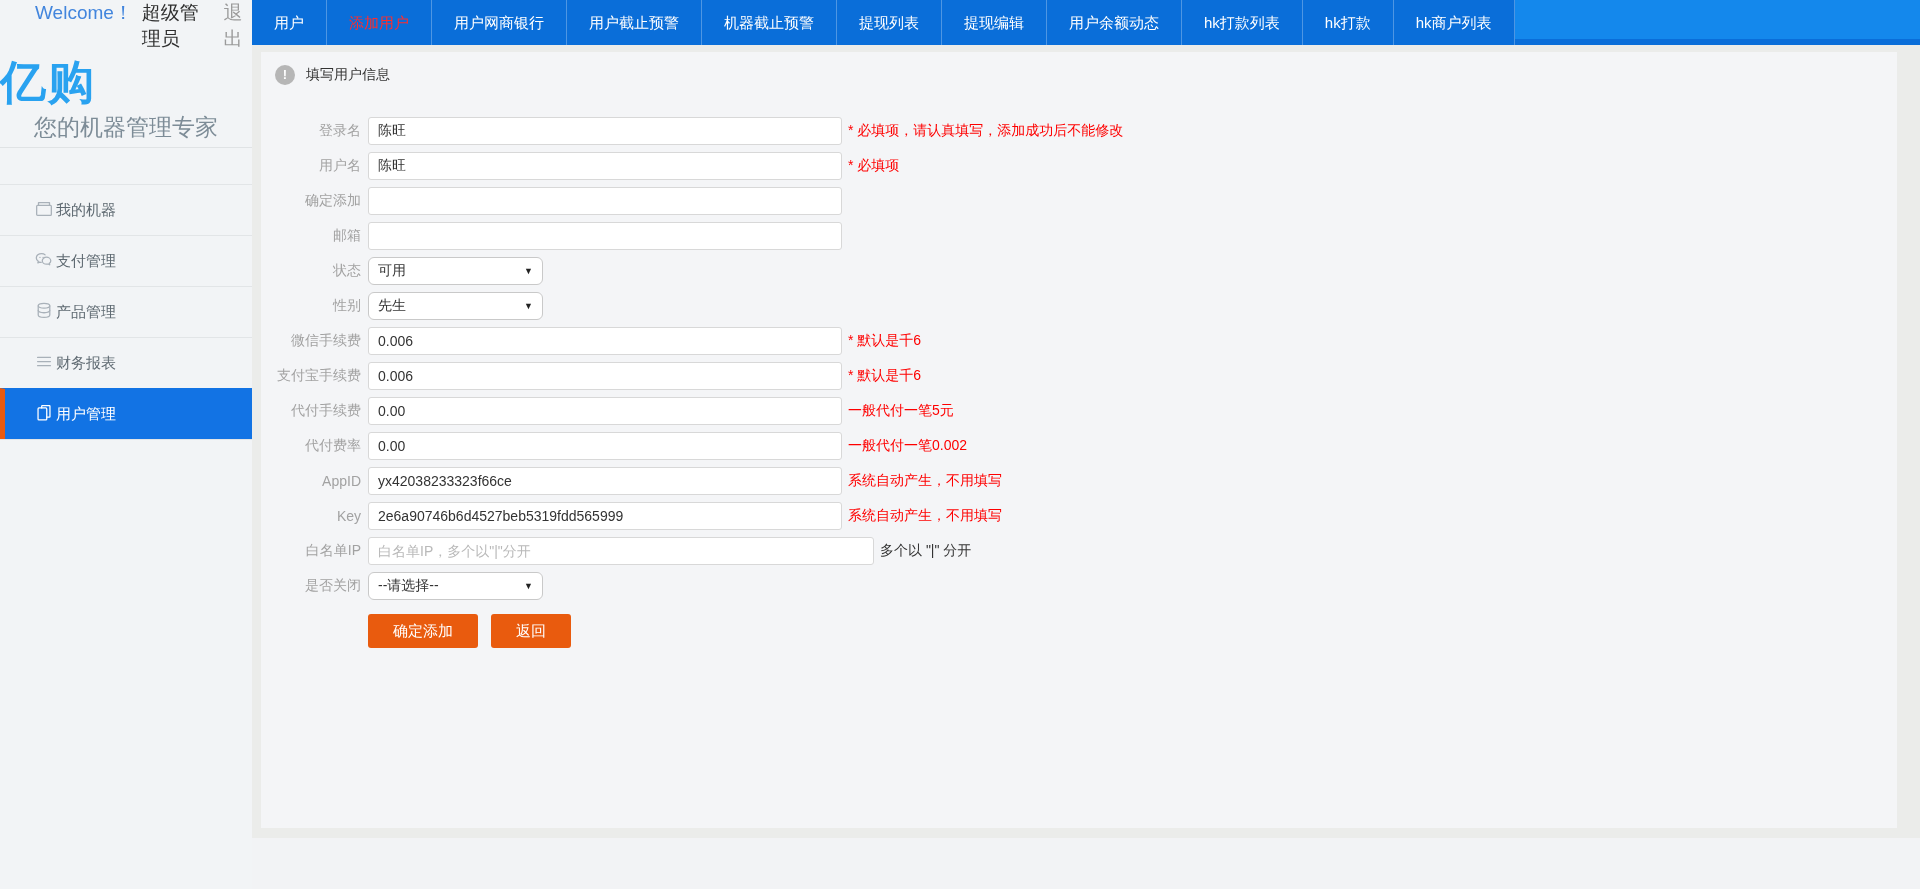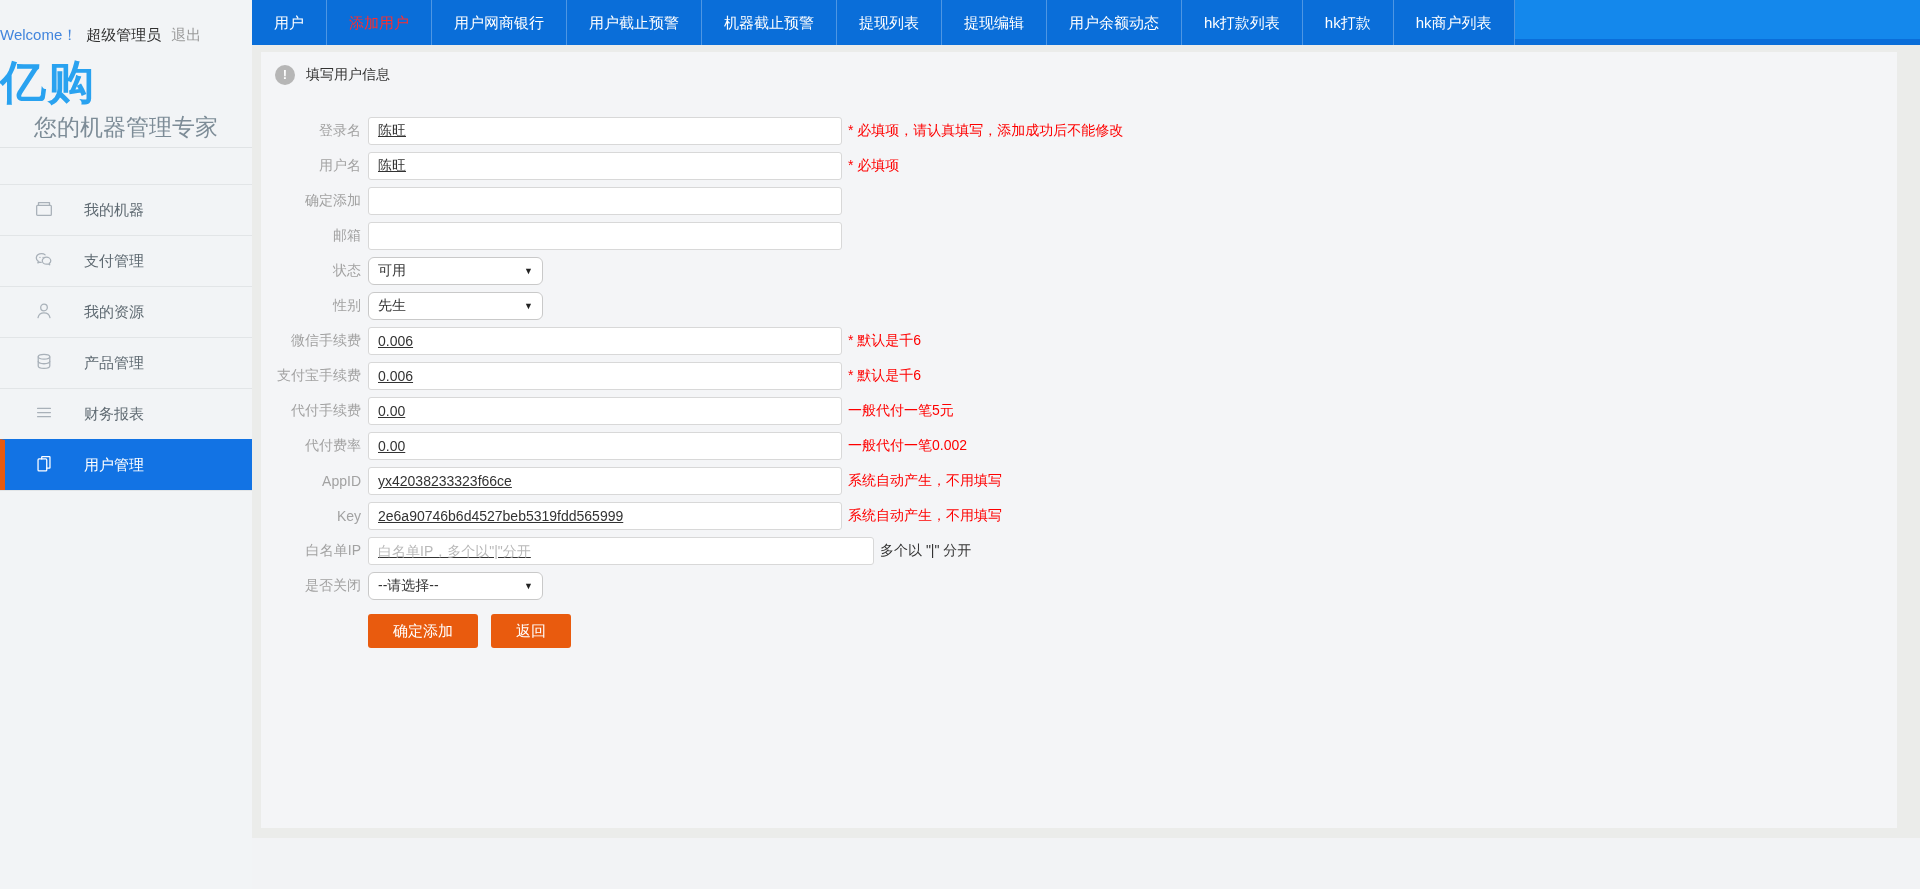--- a/index.html
+++ b/index.html
@@ -7,30 +7,30 @@
   body {
     width:1920px; height:889px; overflow:hidden;
     background:#f2f3f5;
     font-family:"Liberation Sans","DejaVu Sans",sans-serif;
     -webkit-font-smoothing:antialiased;
   }
   .app { display:flex; width:1920px; height:889px; }
 
   
   .sidebar { flex:0 0 252px; width:252px; background:#f2f4f6; }
-  .welcome-row { height:45px; display:flex; align-items:flex-end; font-size:15px; }
+  .welcome-row { height:45px; display:flex; align-items:flex-start; padding-left:35px; font-size:19px; }
   .welcome { color:var(--welcome-blue,#4285dd); }
   .admin { color:#2f2f2f; margin-left:9px; }
   .logout { color:#9a9a9a; margin-left:10px; cursor:pointer; }
   .logo { margin-top:10px; font-size:46px; line-height:54px; font-weight:bold;
           color:var(--logo-blue,#29a2f0); letter-spacing:2px; }
   .slogan { text-align:center; font-size:23px; line-height:30px; color:#7d8c97; margin-top:3px; }
   .side-divider { border-top:1px solid #e0e3e5; margin-top:5px; }
   .menu { margin-top:36px; border-bottom:1px solid #e2e5e7; }
-  .menu-item { height:51px; display:flex; align-items:center; gap:29px; padding-left:33px;
+  .menu-item { height:51px; display:flex; align-items:center; gap:1px; padding-left:33px;
                border-top:1px solid #e2e5e7; font-size:15px; color:#5f6a72; cursor:pointer; }
   .menu-item svg { width:22px; height:22px; color:#a9b1b9; stroke:currentColor; fill:none;
                    stroke-width:1.4; stroke-linecap:round; stroke-linejoin:round; }
   .menu-item.active { background:var(--menu-active-blue,#1273e4); color:#fff;
                       border-left:5px solid var(--menu-active-orange,#e85a10);
                       padding-left:28px; border-top-color:var(--menu-active-blue,#1273e4); }
   .menu-item.active svg { color:#fff; }
 
   
   .main { flex:1; display:flex; flex-direction:column; min-width:0; }
@@ -47,21 +47,21 @@
   .panel-header { display:flex; align-items:center; gap:11px; padding:13px 0 0 14px; }
   .info-icon { width:20px; height:20px; border-radius:50%; background:#b6b6b6; color:#fff;
                font-size:13px; font-weight:bold; text-align:center; line-height:20px; flex:0 0 20px; }
   .panel-title { font-size:14px; color:#333; }
 
   .form { margin-top:32px; }
   .form-row { display:flex; align-items:center; margin-bottom:7px; height:28px; }
   .f-label { flex:0 0 100px; width:100px; text-align:right; color:#a2a2a2; font-size:14px; margin-right:7px; }
   .f-input { width:474px; height:28px; border:1px solid #d8d8d8; border-radius:3px;
              padding:0 9px; font-size:14px; color:#333; background:#fff; outline:none;
-             font-family:"Liberation Sans","DejaVu Sans",sans-serif;text-decoration:underline; }
+             font-family:"Liberation Sans","DejaVu Sans",sans-serif; }
   .f-input.wide { width:506px; }
   .f-input::placeholder { color:#b9b9b9; }
   .select { width:175px; height:28px; border:1px solid #c9c9c9; border-radius:6px; background:#fff;
             display:flex; align-items:center; justify-content:space-between; padding:0 9px;
             font-size:14px; color:#333; cursor:pointer; }
   .select .arrow { font-size:9px; color:#222; }
   .hint { margin-left:6px; font-size:14px; white-space:nowrap; }
   .hint.red { color:var(--hint-red,#fe0000); }
   .hint.dark { color:#333; }
   .btn-row { margin-left:107px; margin-top:14px; display:flex; gap:13px; }
@@ -92,27 +92,20 @@
           <span>我的机器</span>
         </div>
         <div class="menu-item">
           <span><svg viewBox="0 0 24 24">
               <path d="M13.2 6.4C12.3 5.5 10.9 5 9.4 5 6.2 5 3.6 7.1 3.6 9.7c0 1.5.9 2.8 2.2 3.7l-.5 1.8 2-.9c.5.1 1.1.2 1.7.2"></path>
               <path d="M14.6 8.9c2.3 0 4.8 1.6 4.8 3.9 0 1.2-.6 2.2-1.6 2.9l.4 1.5-1.7-.8c-.5.1-1 .2-1.6.2-2.6 0-4.8-1.7-4.8-3.8s2.2-3.9 4.5-3.9z"></path>
               <circle cx="7.6" cy="9.2" r="0.7" fill="currentColor" stroke="none"></circle>
               <circle cx="11" cy="9.2" r="0.7" fill="currentColor" stroke="none"></circle>
             </svg></span>
           <span>支付管理</span>
-        </div>
-        <div class="menu-item">
-          <span><svg viewBox="0 0 24 24">
-              <circle cx="12" cy="8.2" r="3.6"></circle>
-              <path d="M5.5 19.2c.7-3.3 3.3-5.1 6.5-5.1s5.8 1.8 6.5 5.1"></path>
-            </svg></span>
-          <span>我的资源</span>
         </div>
         <div class="menu-item">
           <span><svg viewBox="0 0 24 24">
               <ellipse cx="12" cy="6.3" rx="6.3" ry="2.6"></ellipse>
               <path d="M5.7 6.3v5c0 1.4 2.8 2.6 6.3 2.6s6.3-1.2 6.3-2.6v-5"></path>
               <path d="M5.7 11.3v5c0 1.4 2.8 2.6 6.3 2.6s6.3-1.2 6.3-2.6v-5"></path>
             </svg></span>
           <span>产品管理</span>
         </div>
         <div class="menu-item">

